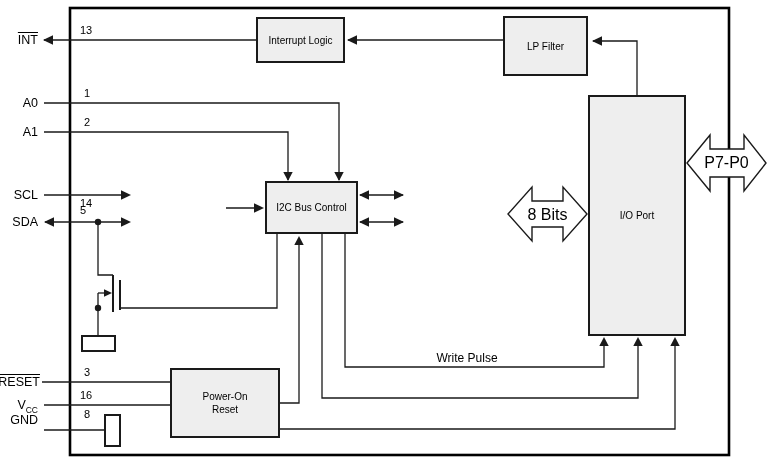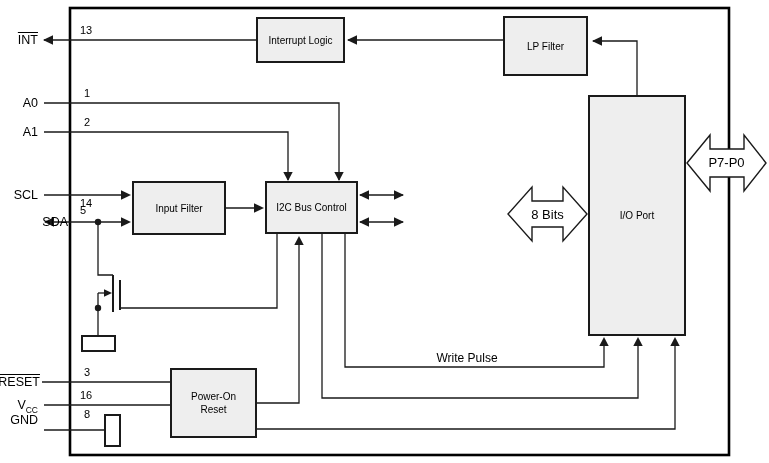--- a/index.html
+++ b/index.html
@@ -20,21 +20,21 @@
   .block{position:absolute;box-sizing:border-box;background:var(--block-fill);
     border:2px solid var(--block-border);display:flex;align-items:center;justify-content:center;
     font-size:10px;text-align:center;}
   .block .lbl{white-space:nowrap;}
   .block .lbl.wrap{white-space:normal;line-height:1.3;}
   .pin-label{position:absolute;width:38px;font-size:12.5px;line-height:16px;text-align:right;}
   .ovl{text-decoration:overline;}
   .pin-label sub{font-size:8.5px;}
   .pin-num{position:absolute;font-size:11px;line-height:13px;}
   .wire-label{position:absolute;font-size:12px;line-height:14px;text-align:center;}
-  .bus-label{position:absolute;font-size:13px;line-height:15px;text-align:center;}
+  .bus-label{position:absolute;font-size:16px;line-height:15px;text-align:center;}
 </style>
 </head>
 <body>
 
 <div class="diagram">
 
   <svg width="769" height="463" viewBox="0 0 769 463">
 
     <rect class="outer-box" x="70" y="8" width="659" height="447"></rect>
 
@@ -133,38 +133,35 @@
     <polygon class="hollow" points="508,214 532,187 532,201 563,201 563,187 587,214 563,241 563,227 532,227 532,241"></polygon>
     <polygon class="hollow" points="687,163 710,135 710,149 744,149 744,135 766,163 744,191 744,177 710,177 710,191"></polygon>
   </svg>
 
   <div class="block" style="left:256px;top:17px;width:89px;height:46px;">
     <span class="lbl">Interrupt Logic</span>
   </div>
   <div class="block" style="left:503px;top:16px;width:85px;height:60px;">
     <span class="lbl">LP Filter</span>
   </div>
-  <div class="block" style="left:132px;top:181px;width:94px;height:54px;">
-    <span class="lbl">Input Filter</span>
-  </div>
   <div class="block" style="left:265px;top:181px;width:93px;height:53px;">
     <span class="lbl">I2C Bus Control</span>
   </div>
   <div class="block" style="left:588px;top:95px;width:98px;height:241px;">
     <span class="lbl">I/O Port</span>
   </div>
-  <div class="block" style="left:170px;top:368px;width:87px;height:70px;">
+  <div class="block" style="left:170px;top:368px;width:110px;height:70px;">
     <span class="lbl wrap" style="width:70px;">Power-On Reset</span>
   </div>
 
   <div class="pin-label" style="left:0;top:32px;"><span class="ovl">INT</span></div>
   <div class="pin-label" style="left:0;top:95px;"><span>A0</span></div>
   <div class="pin-label" style="left:0;top:124px;"><span>A1</span></div>
   <div class="pin-label" style="left:0;top:187px;"><span>SCL</span></div>
-  <div class="pin-label" style="left:0;top:214px;padding-left:30px;"><span>SDA</span></div>
+  <div class="pin-label" style="left:0;top:214px;"><span>SDA</span></div>
   <div class="pin-label" style="left:-4px;top:374px;width:44px;"><span class="ovl">RESET</span></div>
   <div class="pin-label" style="left:0;top:397px;"><span>V</span><sub>CC</sub></div>
   <div class="pin-label" style="left:0;top:412px;"><span>GND</span></div>
 
   <div class="pin-num" style="left:80px;top:24px;">13</div>
   <div class="pin-num" style="left:84px;top:87px;">1</div>
   <div class="pin-num" style="left:84px;top:116px;">2</div>
   <div class="pin-num" style="left:80px;top:197px;">14</div>
   <div class="pin-num" style="left:80px;top:204px;">5</div>
   <div class="pin-num" style="left:84px;top:366px;">3</div>

